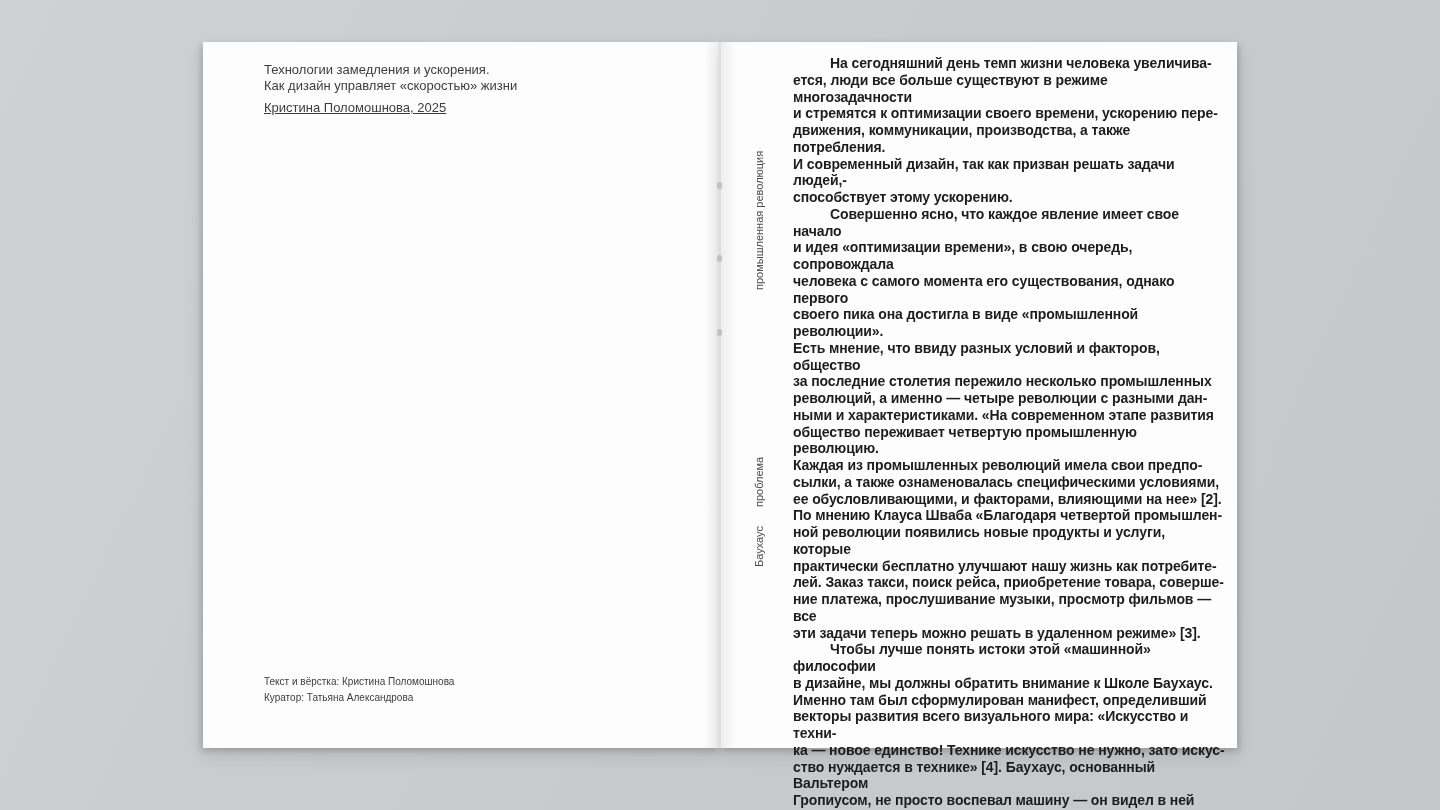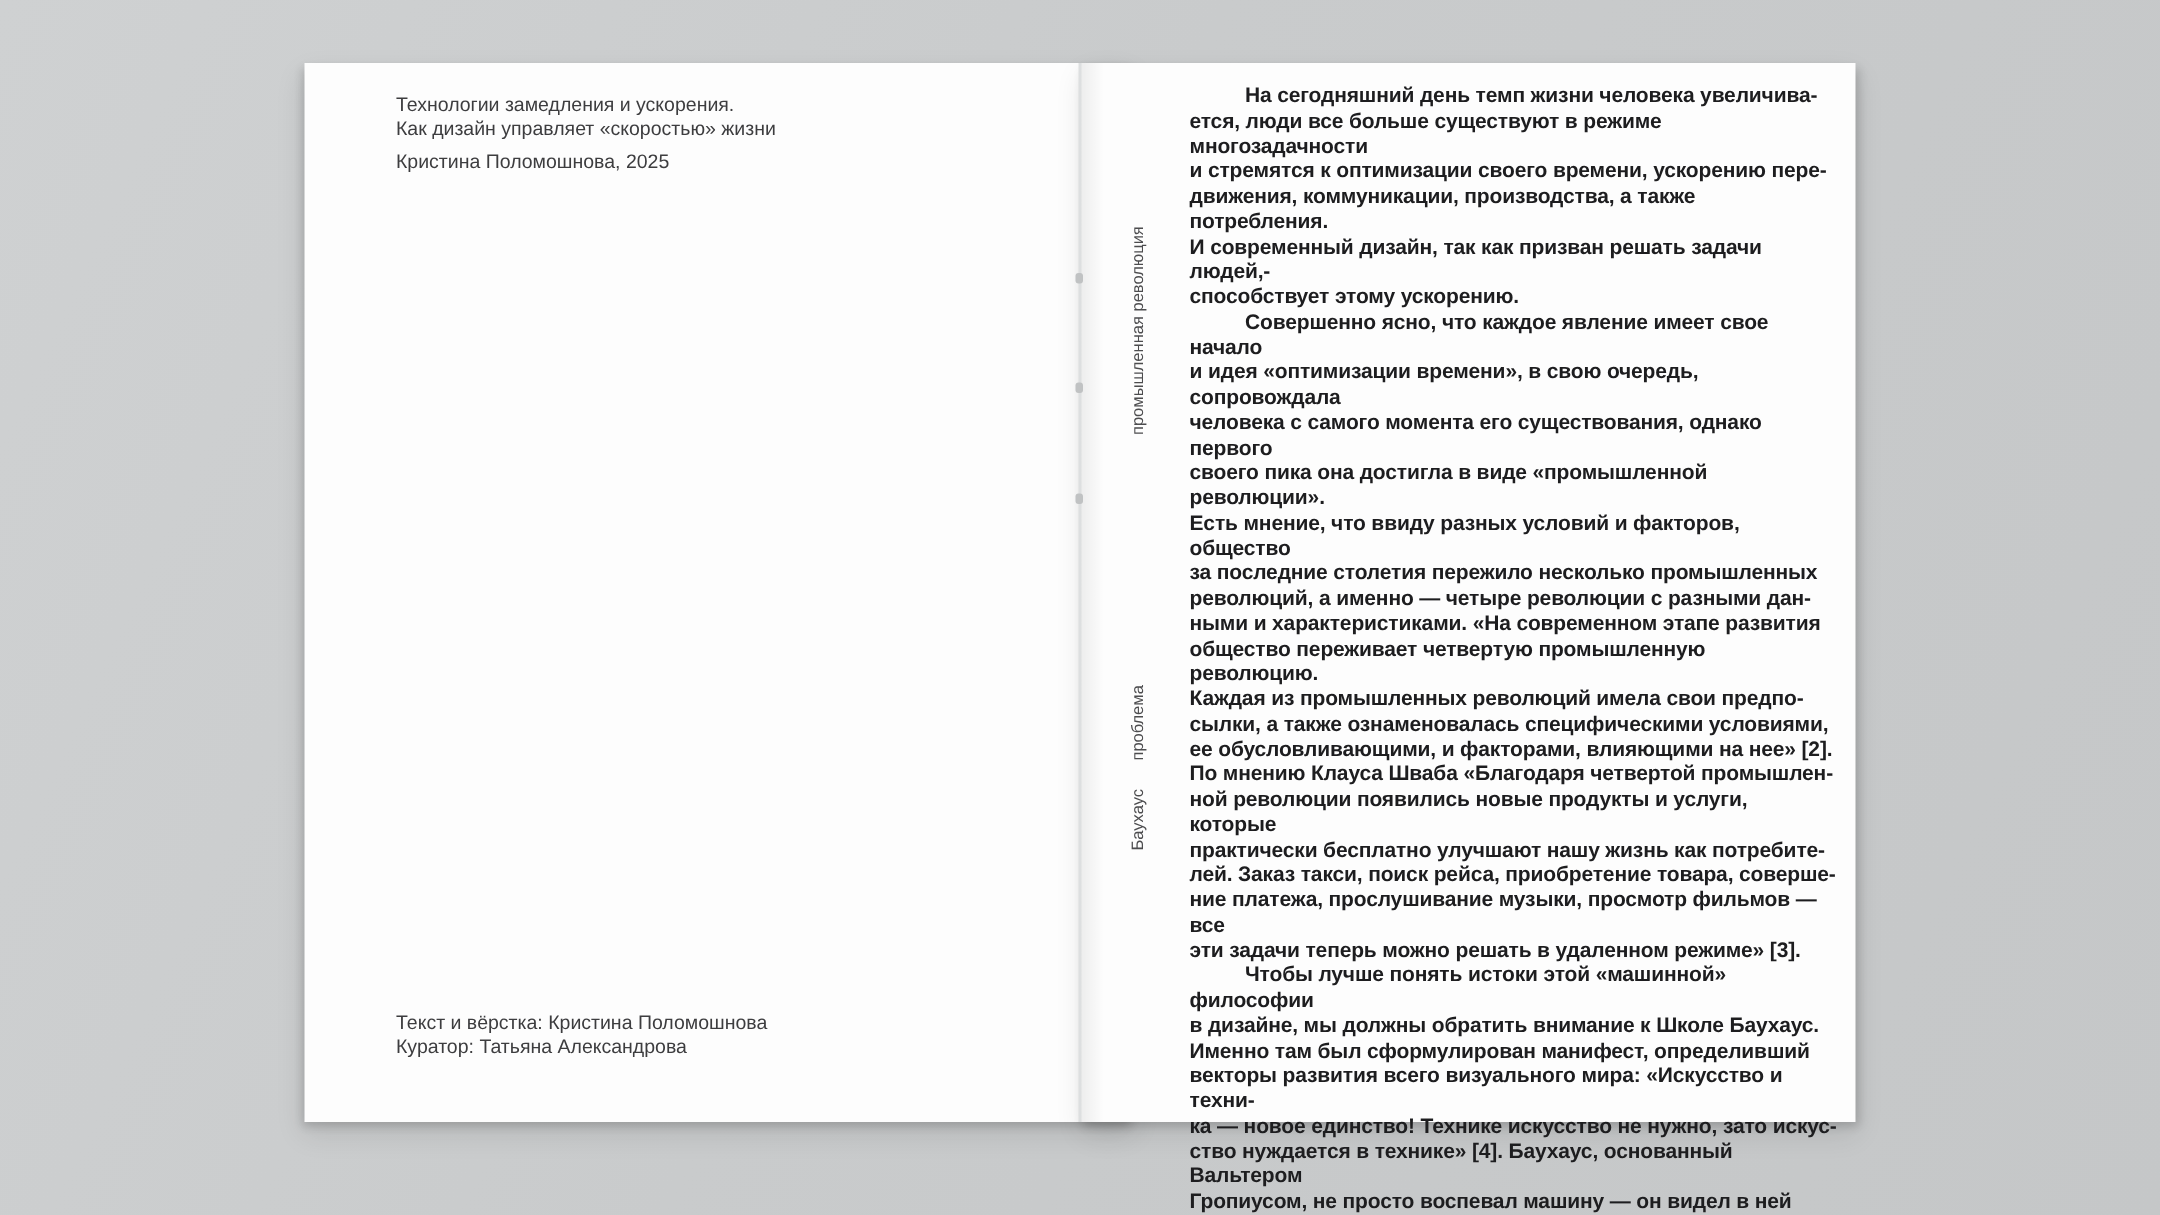--- a/index.html
+++ b/index.html
@@ -25,21 +25,20 @@
   .page {
     position: absolute;
     top: 0;
     width: 517px;
     height: 706px;
     background: #fdfdfd;
   }
   .page-left {
     left: 0;
     box-shadow: -2px 3px 6px rgba(0,0,0,0.16), -1px 8px 18px rgba(0,0,0,0.10);
-    padding-left: 36px;
   }
   .page-right {
     left: 517px;
     box-shadow: 2px 3px 6px rgba(0,0,0,0.16), 1px 8px 18px rgba(0,0,0,0.10);
   }
   
   .page-left::after {
     content: "";
     position: absolute;
     top: 0; right: 0;
@@ -84,28 +83,29 @@
     color: #3d3d3f;
     font-size: 13px;
     line-height: 16px;
   }
   .lp-title {
     white-space: pre-line;
     margin: 0 0 6px 0;
   }
   .lp-byline {
     margin: 0;
+    text-decoration: underline;
   }
   .lp-credits {
     position: absolute;
     left: 61px;
     top: 632px;
     width: 400px;
     color: #3d3d3f;
-    font-size: 13px;
+    font-size: 10px;
     line-height: 16px;
     white-space: pre-line;
   }
 
   
   .rp-text {
     position: absolute;
     left: 73px;
     top: 13px;
     width: 432px;

